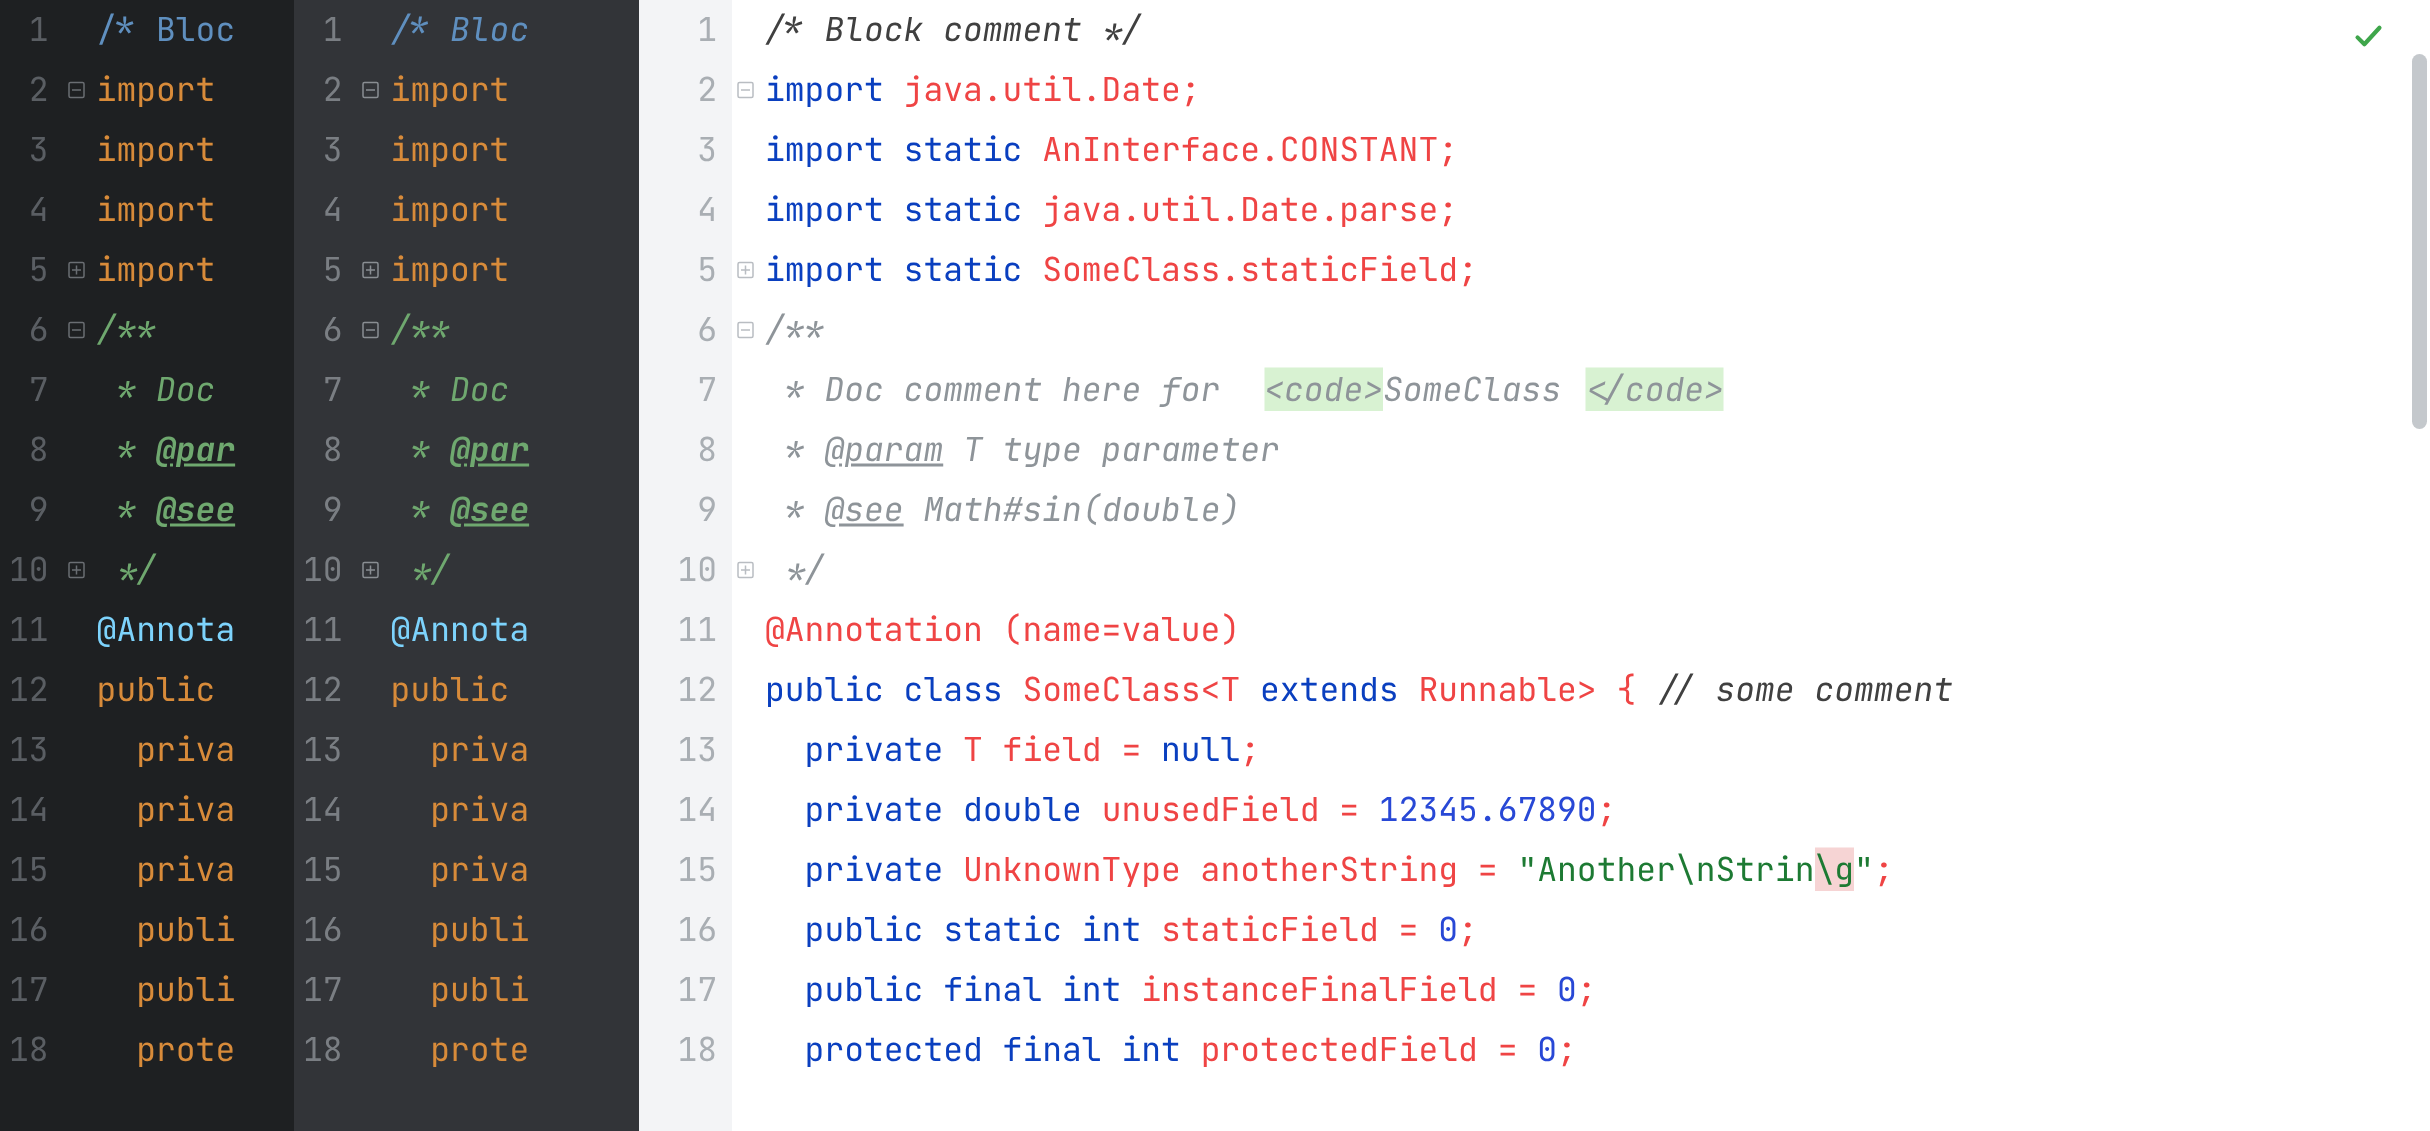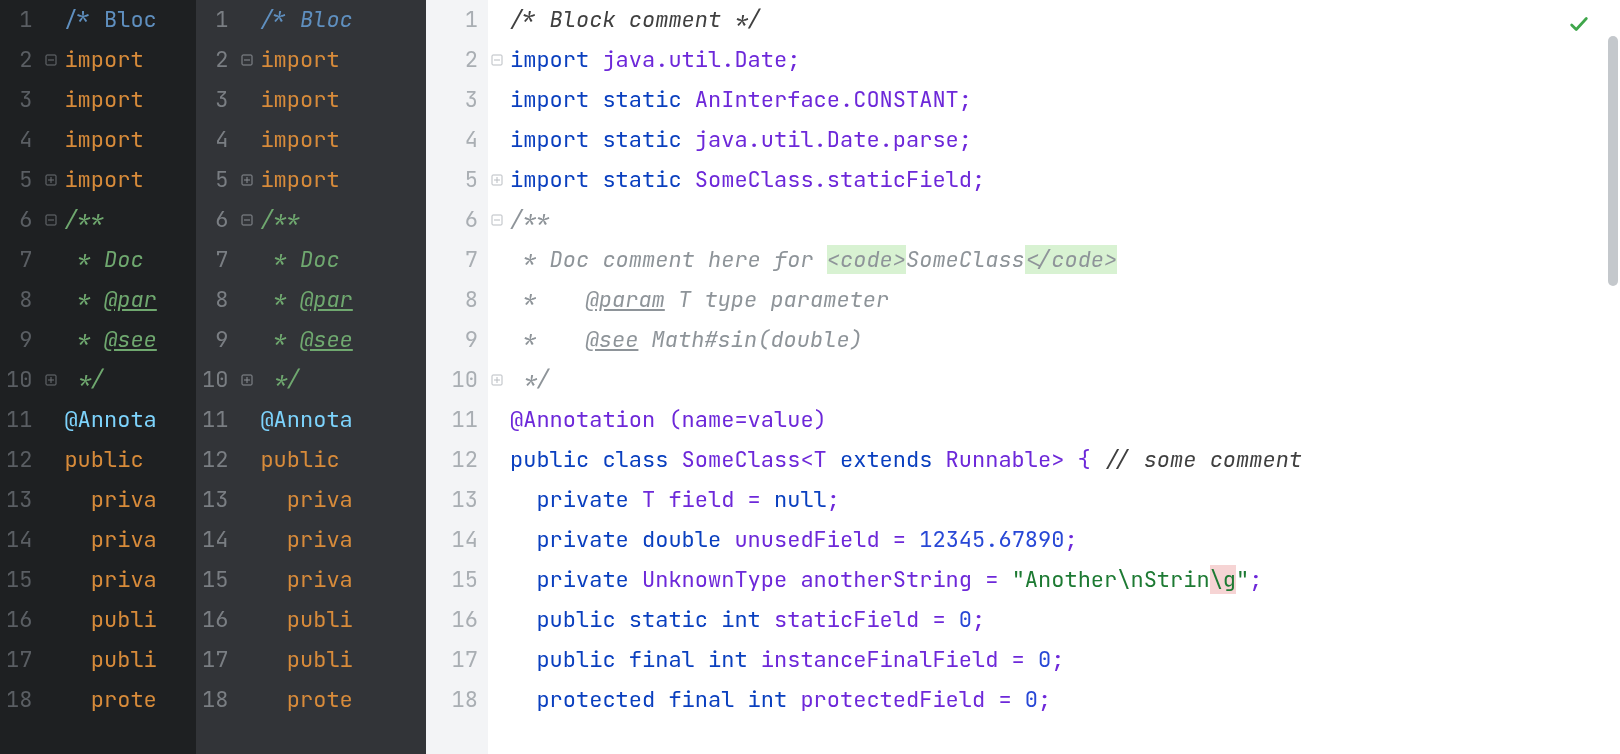--- a/index.html
+++ b/index.html
@@ -27,29 +27,29 @@
 .p3 .code{color:#1b1d1f;}
 .scrollbar{width:14px;background:transparent;flex-shrink:0;position:relative;}
 .thumb{position:absolute;right:2px;top:36px;width:10px;height:250px;background:#c4c8cc;border-radius:5px;}
 .check{position:absolute;top:8px;right:30px;}
 .check svg{width:22px;height:22px;}
 
 .d-comment{color:#5f8fbf;}
 .d-comment-it{color:#5f8fbf;font-style:italic;}
 .d-kw{color:#d88b3a;}
 .d-doc{color:#6fa86f;font-style:italic;}
-.d-doctag{color:#6fa86f;font-style:italic;text-decoration:underline;}
+.d-doctag{color:#6fa86f;font-style:italic;text-decoration:underline;font-weight:bold;}
 .d-plain{color:#7dd3fc;}
 
 .l-comment{color:#404040;font-style:italic;}
 .l-kw{color:#0a3fbf;}
-.l-plain{color:#6d28d9;margin-top:40px;}
+.l-plain{color:#ef4444;margin-top:40px;}
 .l-doc{color:#8e9499;font-style:italic;}
-.l-doctag{color:#8e9499;font-style:italic;text-decoration:underline;margin-left:36px;}
-.l-hl{background:#d8f2d2;}
+.l-doctag{color:#8e9499;font-style:italic;text-decoration:underline;}
+.l-hl{background:#d8f2d2;margin-left:16px;}
 .l-num{color:#2848d6;}
 .l-str{color:#1d7a33;}
 .l-str-esc{color:#1d7a33;}
 .l-str-bad{background:#f6d4d4;color:#1d7a33;}
 </style>
 </head>
 <body>
 
 <div class="root">
 

